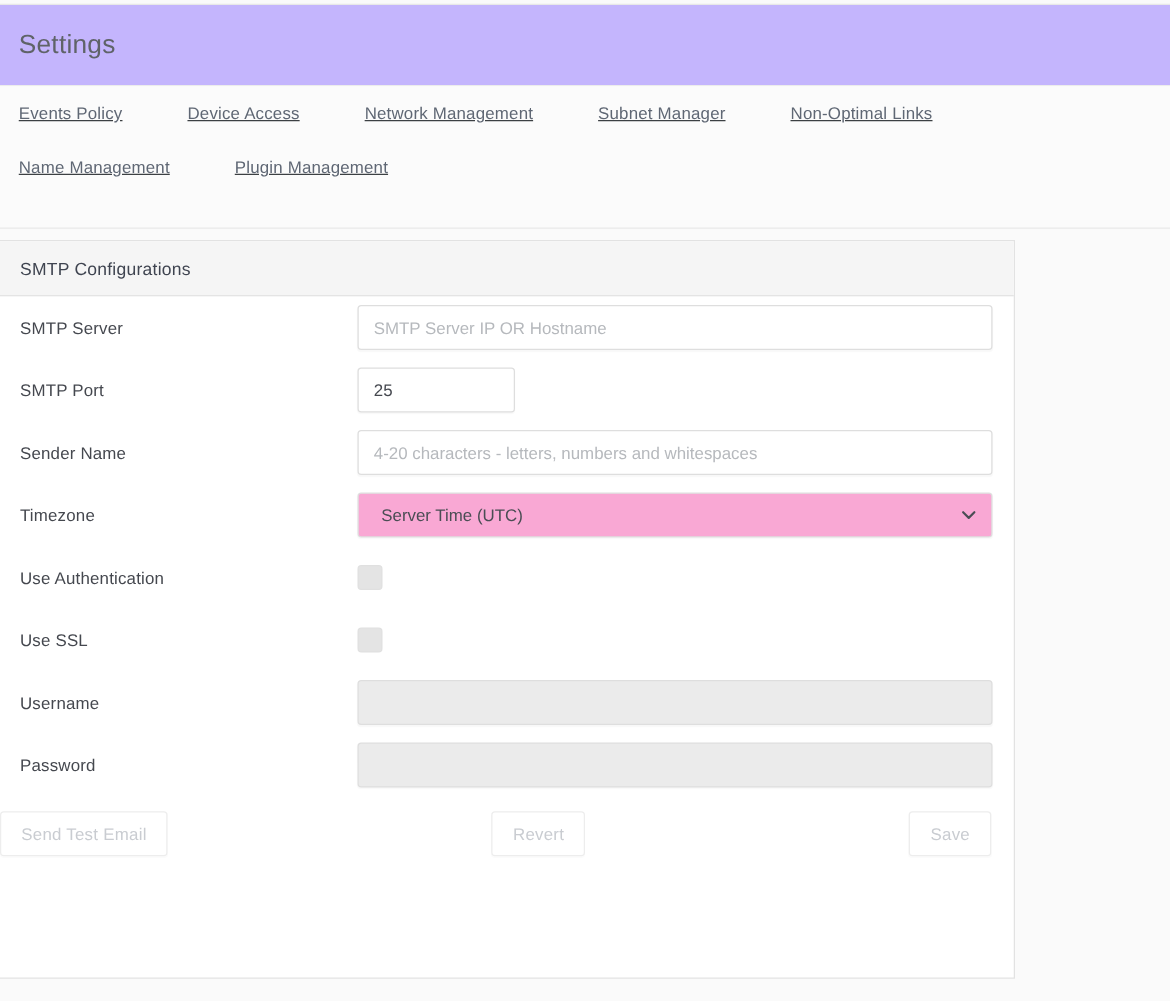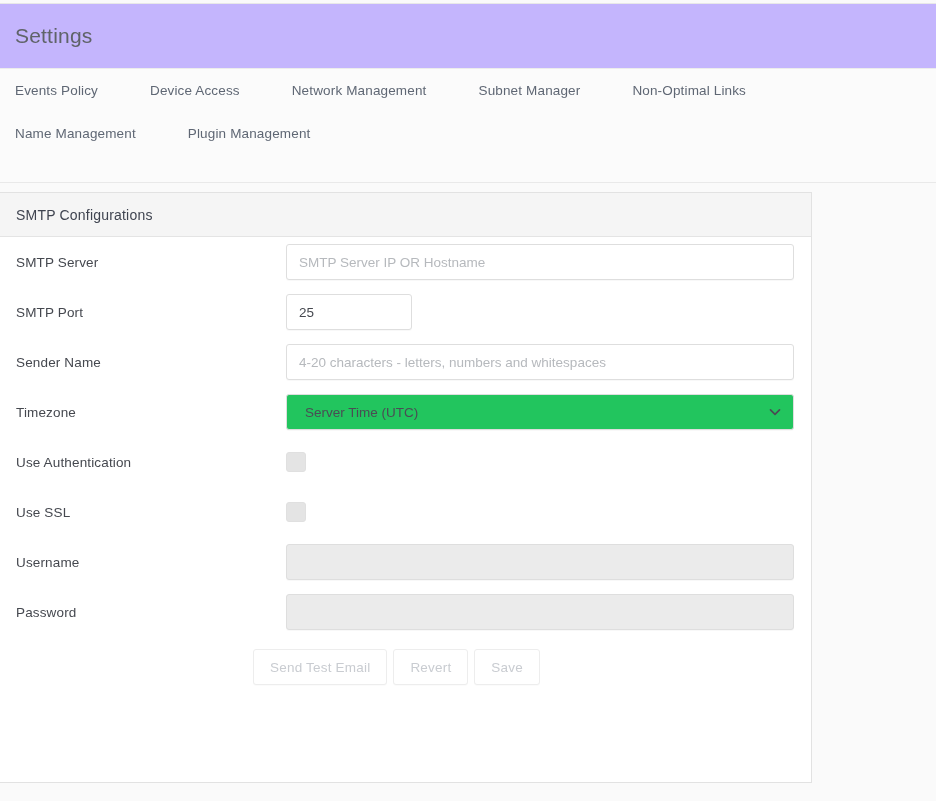--- a/index.html
+++ b/index.html
@@ -72,20 +72,21 @@
     padding: 0;
   }
   .tabs-row {
     position: absolute;
     left: 15px;
     top: 0;
     width: 921px;
     display: flex;
     flex-wrap: wrap;
     align-items: center;
+    text-decoration: underline;
   }
   .tab-item {
     font-size: 13.5px;
     color: #5f6774;
     padding: 0;
     margin: 0 52px 0 0;
     height: 43px;
     line-height: 43px;
     white-space: nowrap;
     cursor: pointer;
@@ -186,21 +187,21 @@
     position: relative;
     width: 508px;
     height: 36px;
   }
   .select-box {
     box-sizing: border-box;
     width: 508px;
     height: 36px;
     border: 1px solid #dedede;
     border-radius: 3px;
-    background: #22c55e;
+    background: #f9a8d4;
     font-size: 13.5px;
     color: #4a4d54;
     padding: 0 30px 0 18px;
     display: flex;
     align-items: center;
     box-shadow: 0 1px 1px rgba(0,0,0,0.03);
     cursor: pointer;
   }
   .chevron {
     position: absolute;
@@ -217,21 +218,21 @@
     border-radius: 3px;
     background: #e4e4e4;
     border: 1px solid #e0e0e0;
     box-sizing: border-box;
     cursor: pointer;
   }
 
   
   .button-row {
     display: flex;
-    justify-content: center;
+    justify-content: space-between;
     align-items: center;
     padding: 12px 18px 0 0;
     gap: 6px;
   }
   .btn {
     box-sizing: border-box;
     height: 36px;
     min-width: 58px;
     padding: 0 16px;
     border: 1px solid #ededed;

